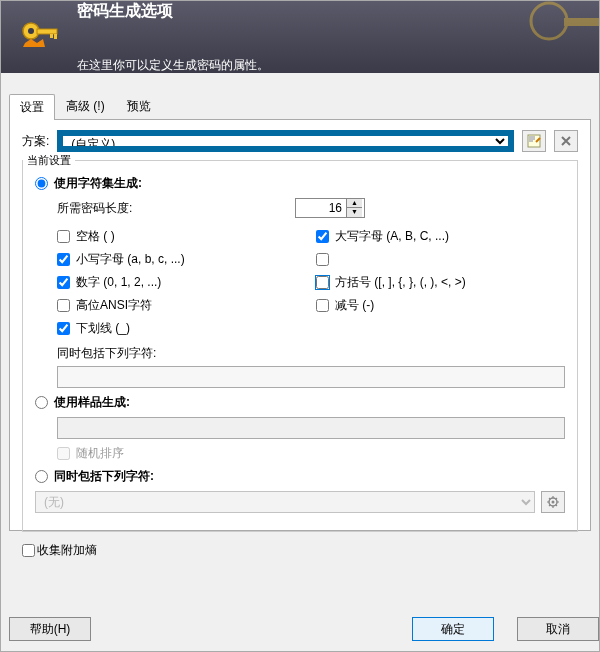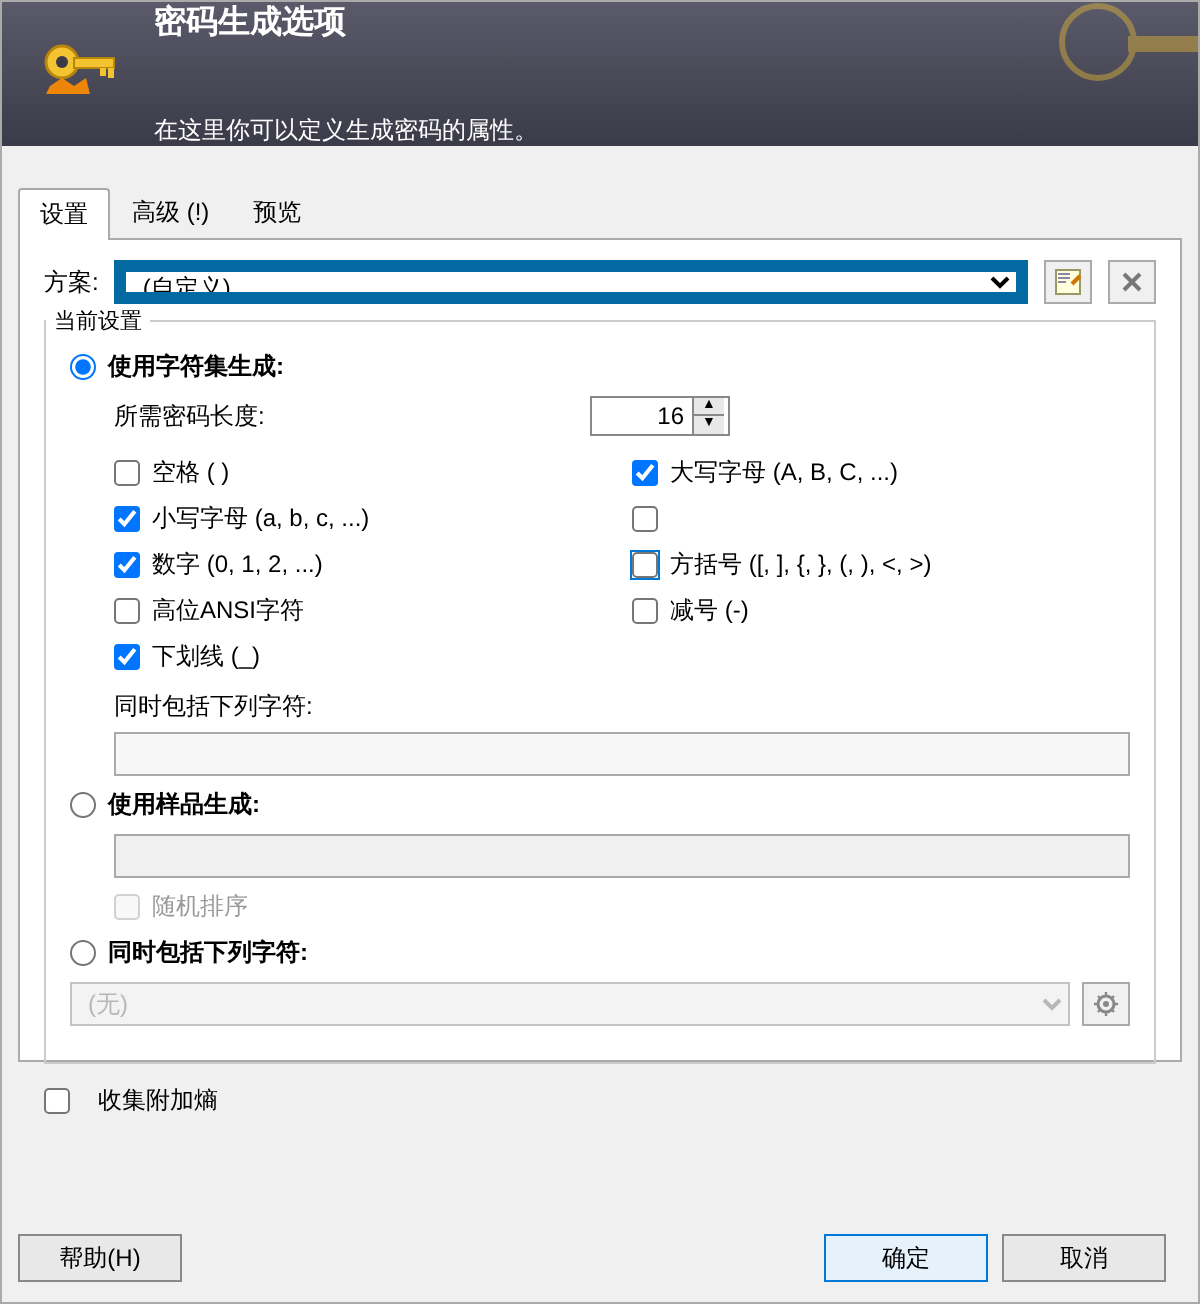--- a/index.html
+++ b/index.html
@@ -37,25 +37,25 @@
 .chk-grid { display: grid; grid-template-columns: 1fr 1fr; gap: 6px 10px; }
 .chk-item { display: flex; align-items: center; gap: 6px; font-size: 12px; }
 .chk-item input[type=checkbox] { width: 13px; height: 13px; }
 .chk-item.blue input[type=checkbox] { outline: 1px solid #0078d7; }
 .also-label { margin: 8px 0 4px 0; font-size: 12px; }
 .text-input { width: 100%; height: 22px; border: 1px solid #aaa; background: #f7f7f7; padding: 0 4px; font-size: 12px; }
 .text-input:disabled { background: #f0f0f0; color: #888; }
 .sub-row { display: flex; align-items: center; gap: 6px; margin: 6px 0; }
 .sub-row select { flex: 1; height: 22px; border: 1px solid #aaa; font-size: 12px; padding: 0 4px; }
 .disabled { color: #999; }
-.footer { position: absolute; bottom: 10px; left: 8px; right: 16px; display: flex; gap: 7px; }
+.footer { position: absolute; bottom: 10px; left: 8px; right: 0; display: flex; gap: 23px; }
 .footer .spacer { flex: 1; }
 .btn { min-width: 82px; height: 24px; border: 1px solid #888; background: #e8e8e8; cursor: pointer; font-size: 12px; }
 .btn.primary { border: 1px solid #0078d7; background: #e5f1fb; }
-.collect-row { display: flex; align-items: center; gap: 14px; margin-top: 10px; font-size: 12px; }
+.collect-row { display: flex; align-items: center; gap: 2px; margin-top: 10px; font-size: 12px; }
 </style>
 </head>
 <body>
 
 <div class="window">
 
   <div class="header">
     <div class="header-icon">
       <svg width="48" height="48" viewBox="0 0 48 48">
         <circle cx="14" cy="18" r="8" fill="#f4c430" stroke="#b8860b" stroke-width="1.5"></circle>

